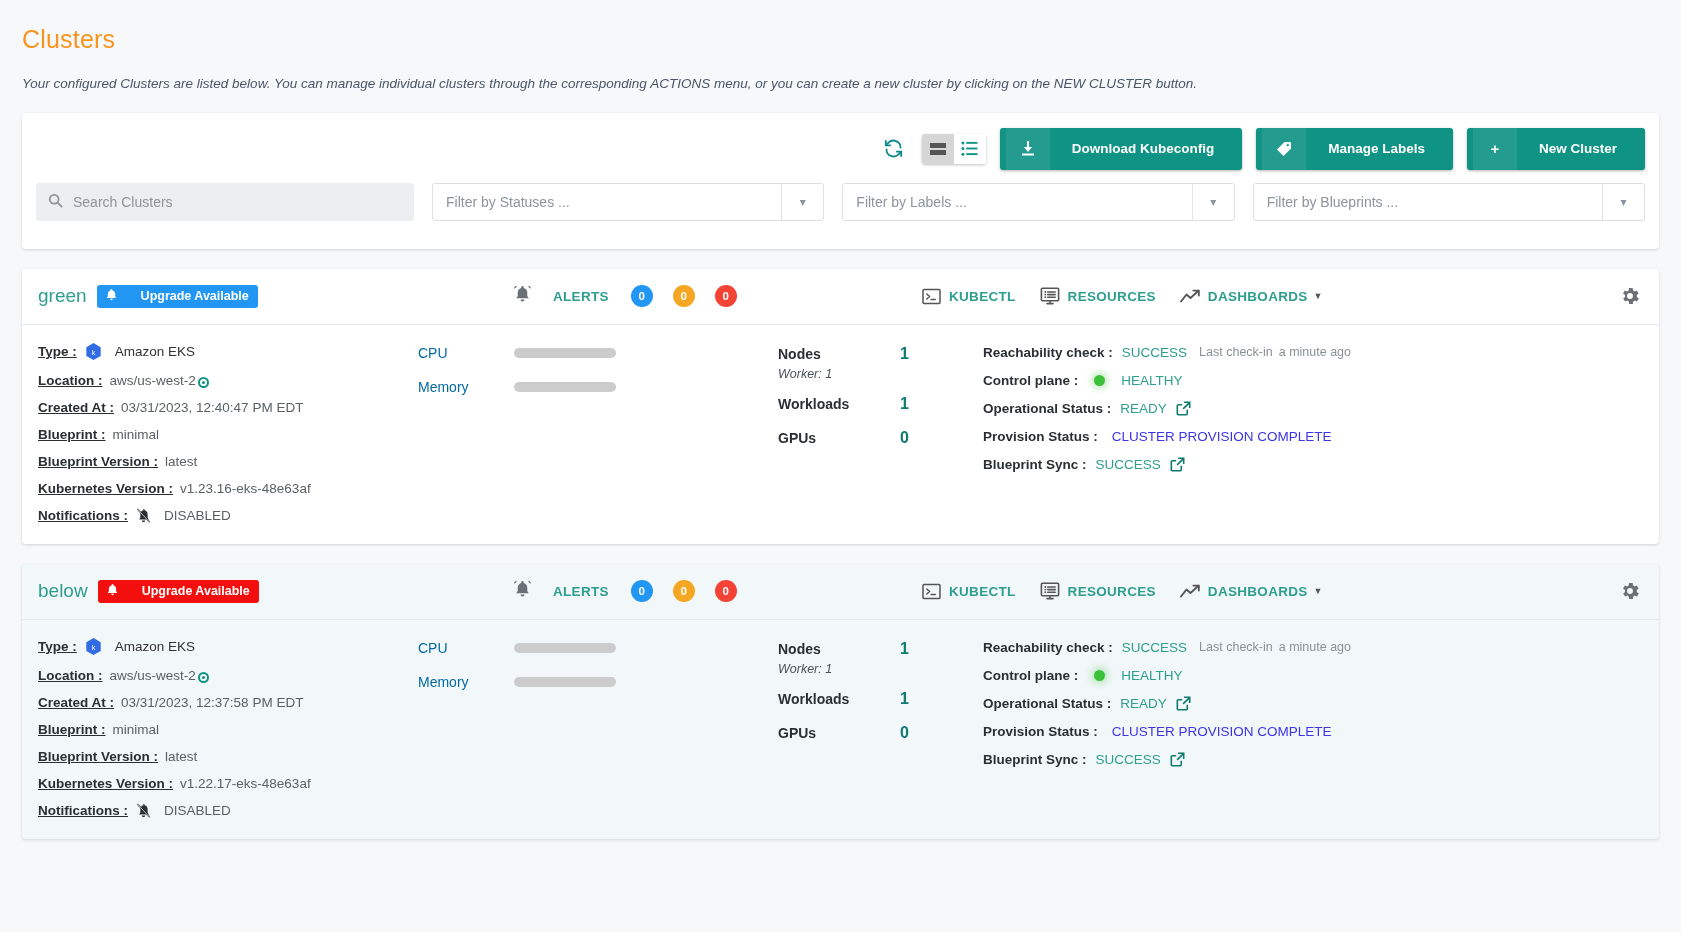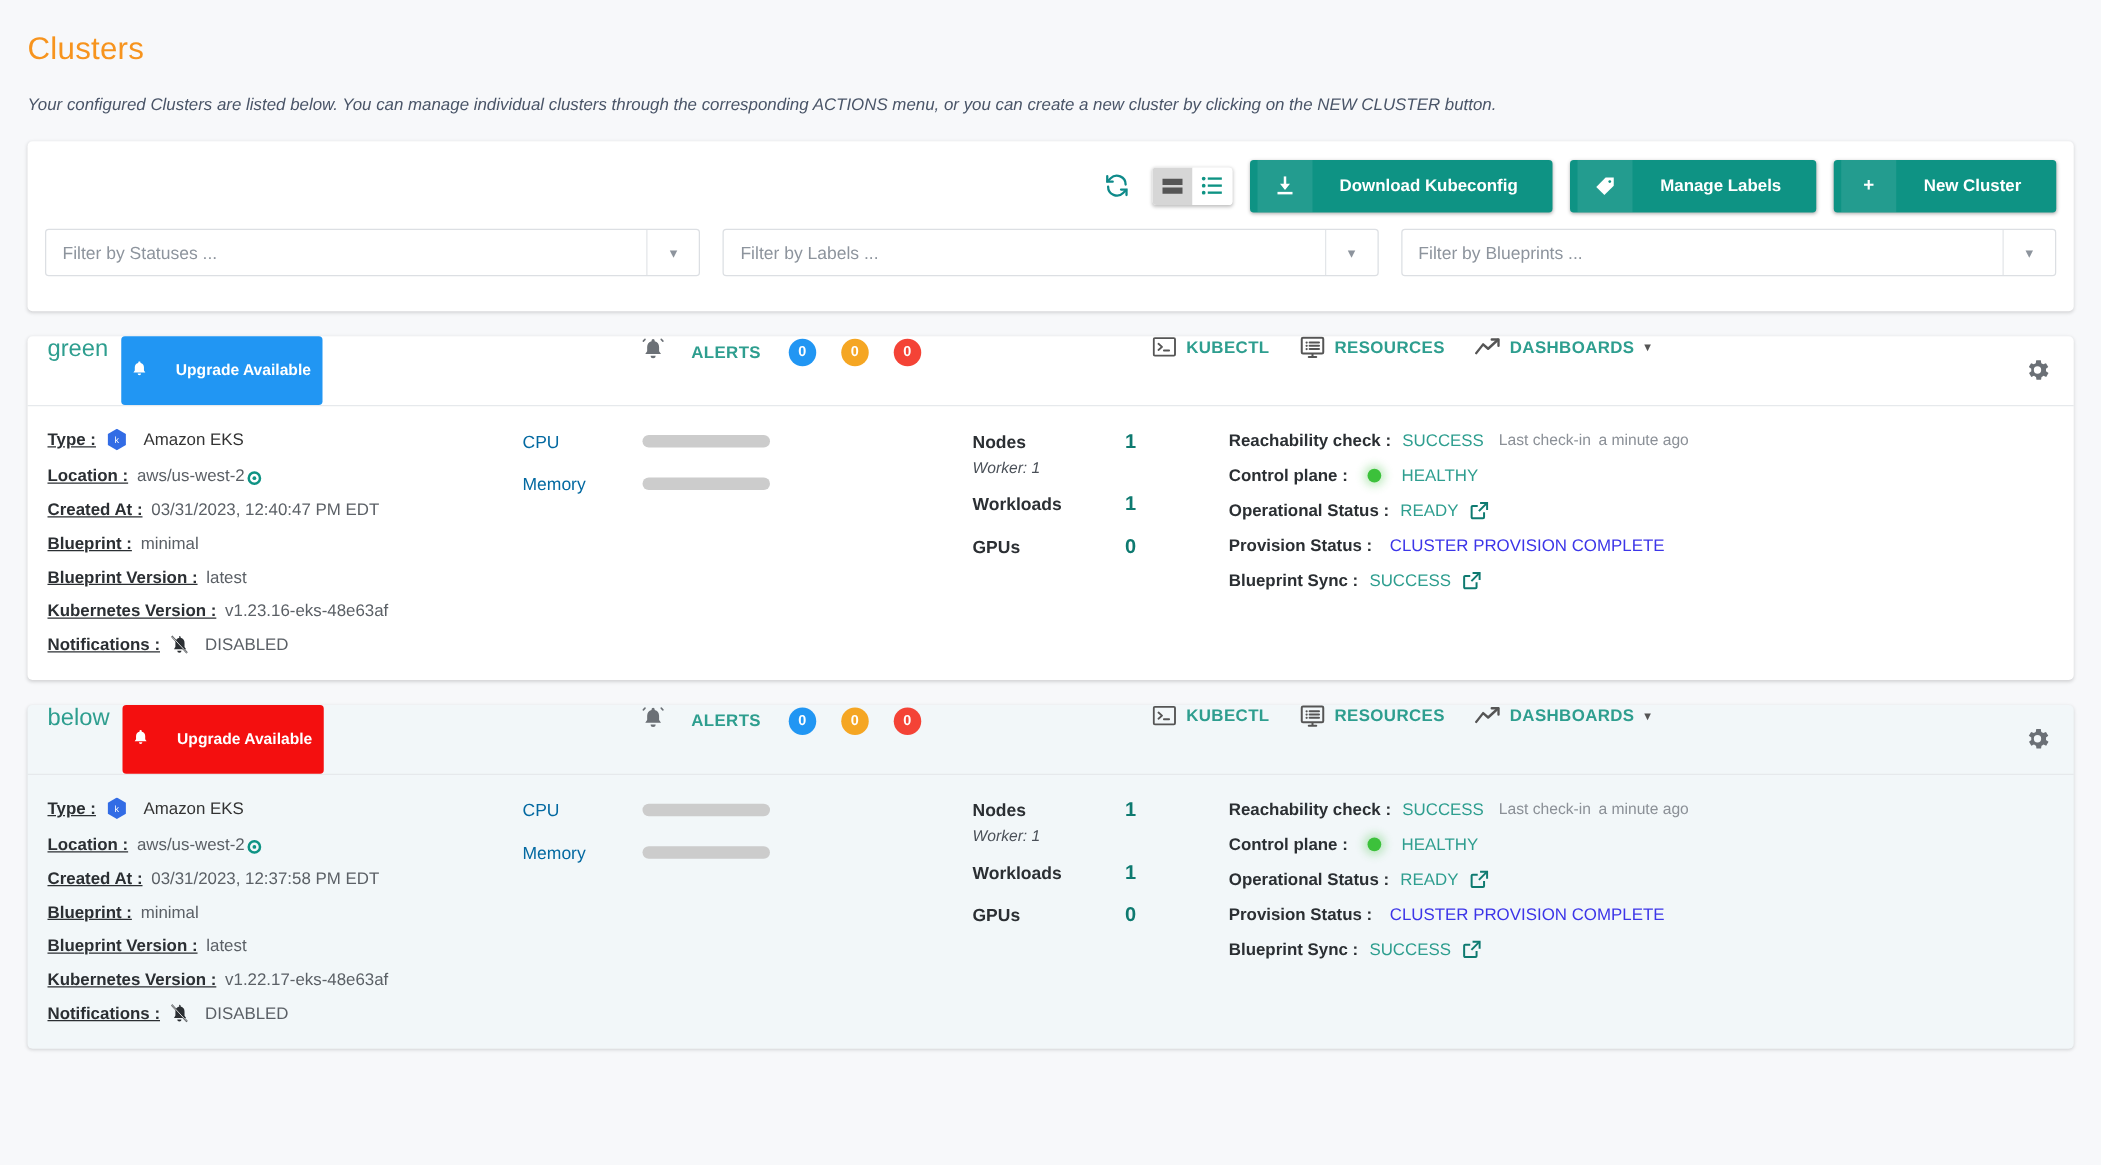--- a/index.html
+++ b/index.html
@@ -138,20 +138,21 @@
     background:#fff;
     border-radius:4px;
     margin-top: 20px;
     box-shadow: 0 1px 3px rgba(0,0,0,.15);
     position:relative;
   }
   .cluster-card.alt { background:#f2f7f9; }
 
   .cc-head {
     display:flex;
+    align-items:center;
     height: 56px;
     padding: 0 14px 0 16px;
     border-bottom:1px solid #e6e9ec;
     position:relative;
   }
   .cc-name {
     font-size: 19px;
     color:#2e9e8f;
     font-weight:400;
   }
@@ -330,20 +331,29 @@
         <span class="btn-lbl">Manage Labels</span>
       </button>
 
       <button class="btn">
         <span class="btn-ico">+</span>
         <span class="btn-lbl">New Cluster</span>
       </button>
     </div>
 
     <div class="filters">
+      <div class="search-box">
+        <span>
+          <svg width="15" height="15" viewBox="0 0 16 16" fill="none" stroke="#8d949d" stroke-width="1.9">
+            <circle cx="6.6" cy="6.6" r="4.7"></circle>
+              <line x1="10.2" y1="10.2" x2="14.6" y2="14.6" stroke-linecap="round"></line>
+          </svg>
+        </span>
+        <span>Search Clusters</span>
+      </div>
 
       <div class="select-box">
         <span>Filter by Statuses ...</span>
         <span class="caret">▾</span>
       </div>
 
       <div class="select-box">
         <span>Filter by Labels ...</span>
         <span class="caret">▾</span>
       </div>

